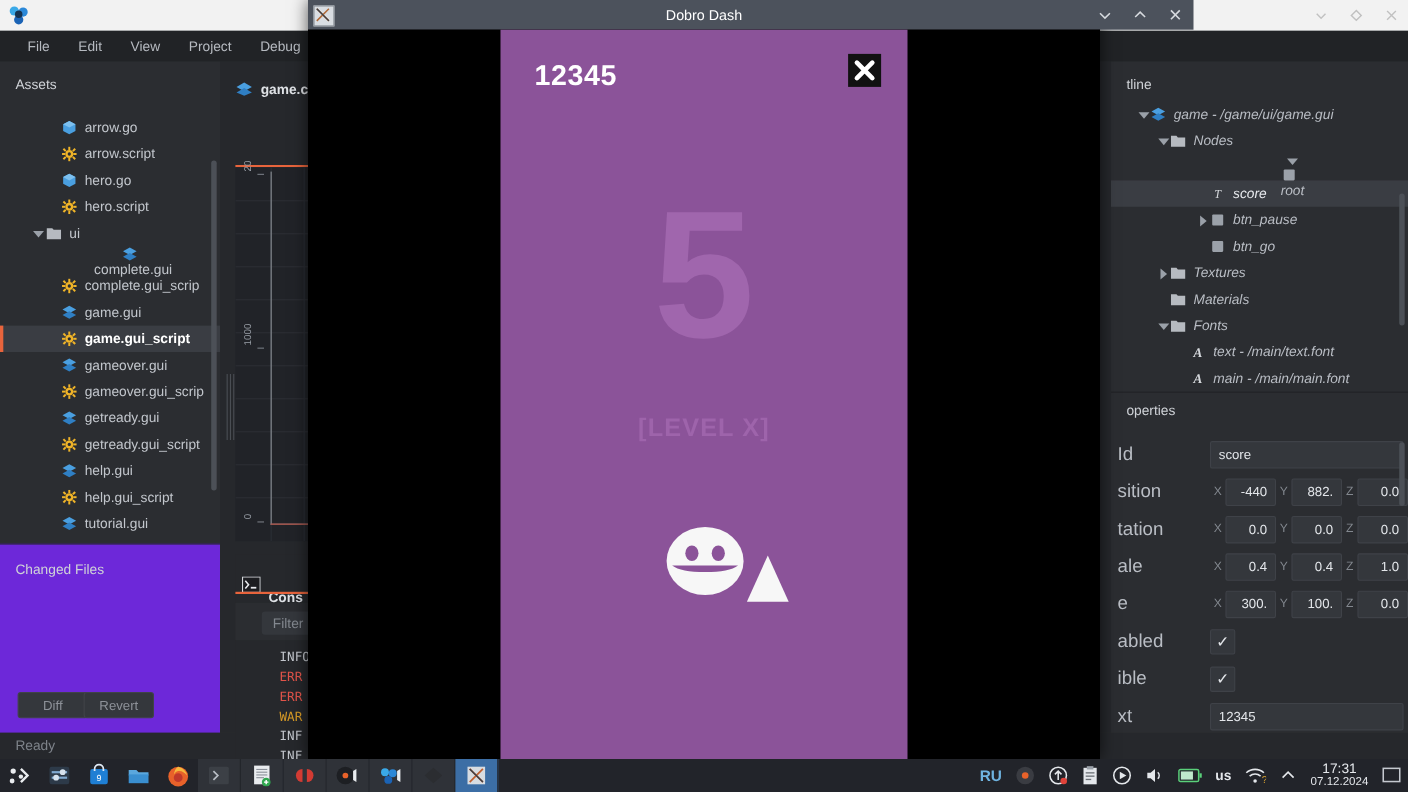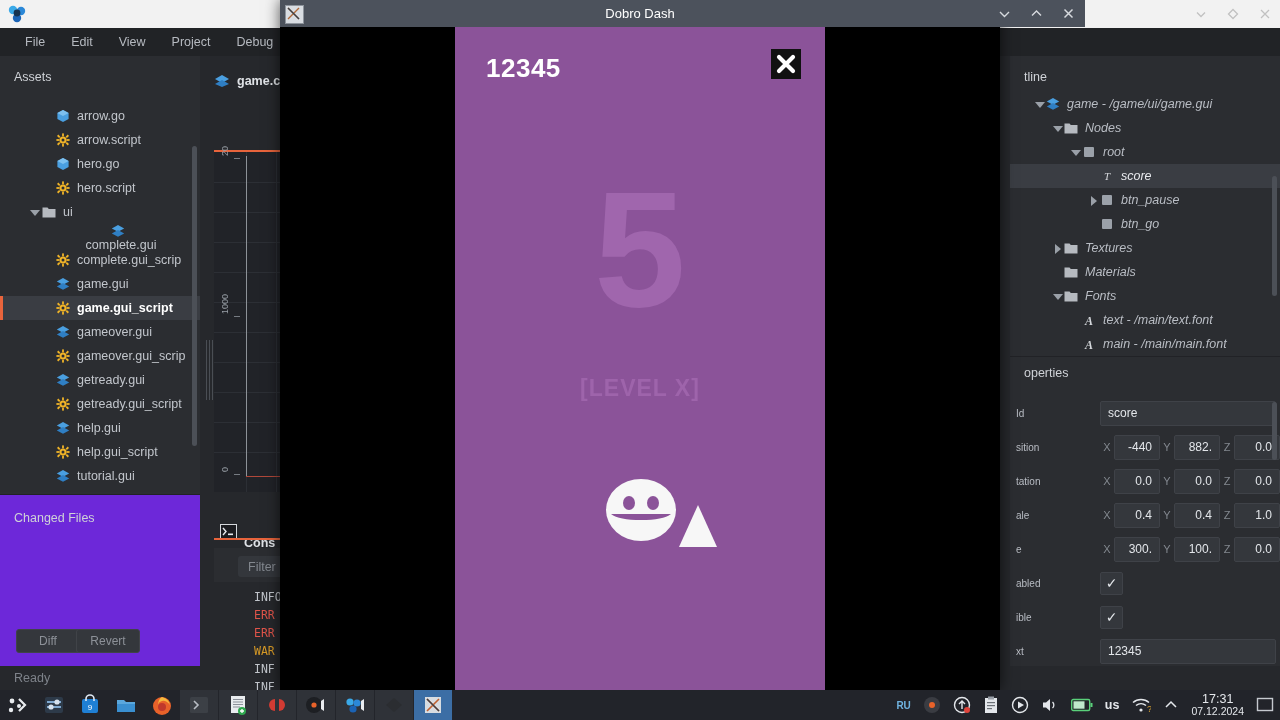--- a/index.html
+++ b/index.html
@@ -79,21 +79,21 @@
   .o-row.sel{background:#3a3d43;color:#e8eaee;}
   .ar{display:inline-block;width:12px;height:12px;position:relative;flex:0 0 12px;}
   .ar.down:after{content:"";position:absolute;left:1px;top:4px;border-left:5px solid transparent;border-right:5px solid transparent;border-top:6px solid #9aa0a8;}
   .ar.right:after{content:"";position:absolute;left:3px;top:2px;border-top:5px solid transparent;border-bottom:5px solid transparent;border-left:6px solid #9aa0a8;}
   .oicon{width:14px;height:14px;margin-right:7px;flex:0 0 14px;display:flex;align-items:center;justify-content:center;}
 
   #props-sep{position:absolute;left:0;top:300px;width:270px;height:1px;background:#212226;}
   #props-title{position:absolute;left:14px;top:310px;font-size:12.5px;color:#cfd2d7;}
   #props-list{position:absolute;left:0;top:340px;width:270px;height:268px;}
   .prow{height:34px;display:flex;align-items:center;padding-left:6px;box-sizing:border-box;}
-  .plabel{width:84px;flex:0 0 84px;font-size:10px;color:#b9bdc4;}
+  .plabel{width:84px;flex:0 0 84px;font-size:17px;color:#b9bdc4;}
   .pfield{height:25px;background:#34373c;border:1px solid #3f4248;border-radius:2px;box-sizing:border-box;display:flex;align-items:center;padding:0 7px;font-size:12px;color:#e3e6ea;overflow:hidden;}
   .pfield.wide{width:176px;}
   .pfield.num{width:47px;justify-content:flex-end;}
   .axl{width:14px;flex:0 0 14px;text-align:center;font-size:11px;color:#83888f;}
   .pcheck{width:21px;height:21px;background:#34373c;border:1px solid #3f4248;border-radius:2px;display:flex;align-items:center;justify-content:center;color:#e3e6ea;font-size:14px;}
   .pscroll{position:absolute;right:3px;top:6px;width:5px;height:58px;background:#4c5057;border-radius:3px;}
 
   
   #gamewin{position:absolute;left:280px;top:0;width:720px;height:690px;background:#000;box-shadow:0 0 14px rgba(0,0,0,.65);}
   #gw-title{position:absolute;left:0;top:0;width:805px;height:27px;background:#4c525c;display:flex;align-items:center;}
@@ -110,21 +110,21 @@
   #hero{position:absolute;left:150px;top:447px;width:72px;height:72px;}
   #hero-arrow{position:absolute;left:224px;top:478px;width:0;height:0;border-left:19px solid transparent;border-right:19px solid transparent;border-bottom:42px solid #f7f7f7;}
 
   
   #taskbar{position:absolute;left:0;top:690px;width:1280px;height:30px;background:#22242a;display:flex;align-items:center;}
   .tb-launcher{width:36px;height:30px;display:flex;align-items:center;justify-content:center;}
   .tb-task{width:38px;height:30px;display:flex;align-items:center;justify-content:center;background:#2f3238;border-right:1px solid #23252b;position:relative;}
   .tb-task.active{background:#3c6ea5;}
   #tray{position:absolute;right:6px;top:0;height:30px;display:flex;align-items:center;gap:12px;}
   .tray-item{display:flex;align-items:center;justify-content:center;}
-  #tray-kb1{color:#6fb3e0;font-size:10px;font-weight:bold;}
+  #tray-kb1{color:#6fb3e0;font-size:14px;font-weight:bold;}
   #tray-kb2{color:#e4e7eb;font-size:12.5px;font-weight:bold;}
   #clock{text-align:center;line-height:12px;color:#e4e7eb;font-size:11.5px;}
   #clock .t{font-size:12.5px;}
   #clock .d{font-size:10.5px;}
 </style>
 </head>
 <body>
 
 <div id="ide">
 
@@ -473,21 +473,21 @@
           </svg>
           <span>game - /game/ui/game.gui</span>
         </div>
         <div class="o-row" style="padding-left: 42px;">
           <span class="ar down"></span>
           <svg viewBox="0 0 14 14" width="14" height="14" class="oicon">
             <path d="M0.5 2.5 h5 l1.3 1.4 h6.7 v8.6 h-13 Z" fill="#b6bac0"></path>
           </svg>
           <span>Nodes</span>
         </div>
-        <div class="o-row" style="padding-left: 60px;">
+        <div class="o-row" style="padding-left: 60px; flex-direction: column;">
           <span class="ar down"></span>
           <svg viewBox="0 0 14 14" width="14" height="14" class="oicon">
             <rect x="2" y="2" width="10" height="10" rx="1" fill="#9ba1a9"></rect>
           </svg>
           <span>root</span>
         </div>
         <div class="o-row sel" style="padding-left: 78px;">
           <span class="ar"></span>
           <svg viewBox="0 0 14 14" width="14" height="14" class="oicon">
             <text x="7" y="11" font-size="11" font-family="Liberation Serif" fill="#d5d8dc" text-anchor="middle">T</text>

